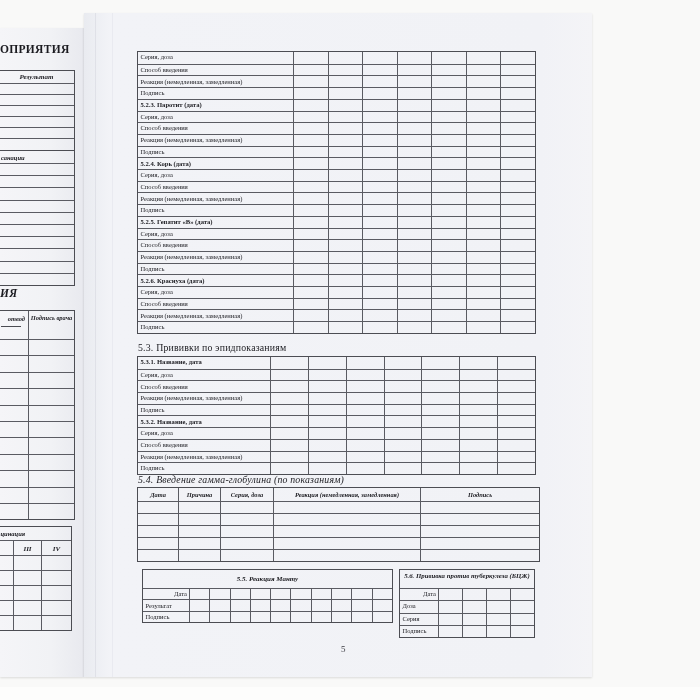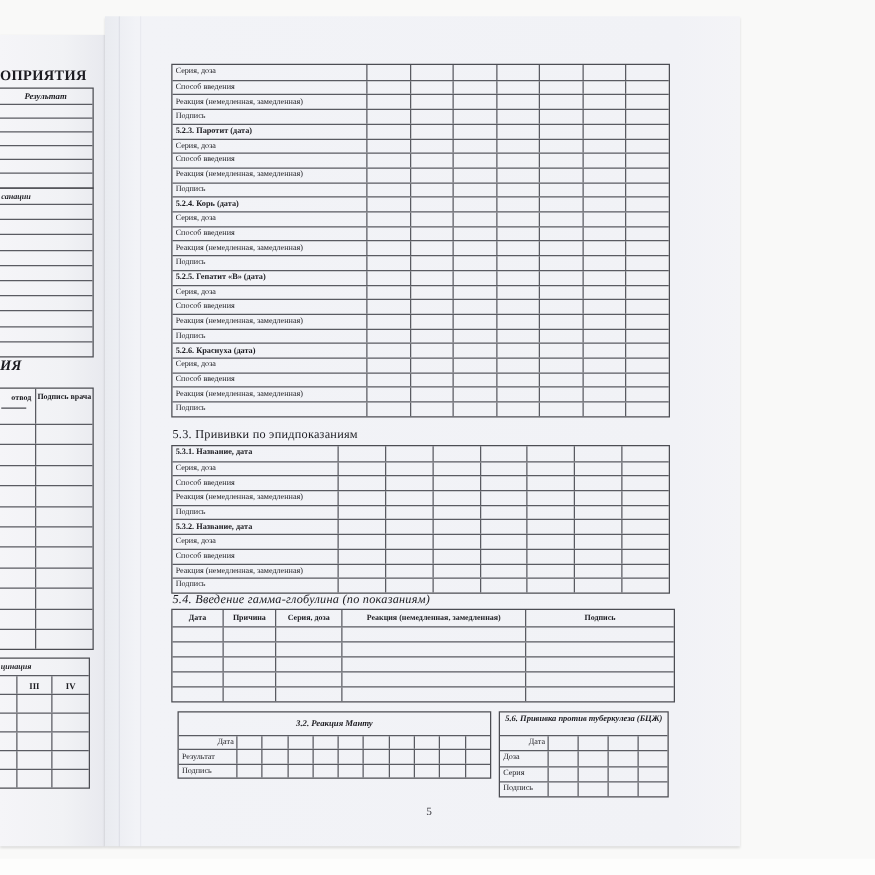--- a/index.html
+++ b/index.html
@@ -27,21 +27,21 @@
   .bstrip { position: absolute; left: 0; top: 687px; width: 700px; height: 13px; background: #fdfdfc; }
 
   
   .tbl { position: absolute; border: 1px solid #4c4d53; background: transparent; }
   .tbl > :not(:first-child) { border-top: 1px solid #5a5b62; }
   .trow { display: grid; }
   .trow > div + div { border-left: 1px solid #5a5b62; }
   .cell { overflow: hidden; }
   .lbl { font-size: 6.5px; line-height: 1.05; padding: 2.2px 0 0 2.5px; white-space: nowrap; }
   .b { font-weight: bold; font-size: 6.6px; }
-  .hd { font-weight: bold; font-size: 6.4px; text-align: center; padding-top: 2.5px; line-height: 1.25; }
+  .hd { font-weight: bold; font-style: italic; font-size: 6.4px; text-align: center; padding-top: 2.5px; line-height: 1.25; }
   .ttitle { font-weight: bold; font-style: italic; font-size: 7px; text-align: center; }
 
   
   .t52 { left: 137px; top: 51px; width: 399px; }
   .t52 .trow { grid-template-columns: 155px repeat(7, 1fr); height: 11.71px; }
 
   .h53, .h54 { position: absolute; font-size: 9.8px; letter-spacing: .2px; }
   .h53 { left: 138px; top: 342px; }
   .h54 { left: 138px; top: 474px; font-style: italic; }
 
@@ -59,21 +59,21 @@
 
   .t56 { left: 399px; top: 569px; width: 136px; }
   .t56 .ttitle { height: 18px; font-size: 6.8px; line-height: 1.3; padding-top: 1.5px; }
   .t56 .trow { grid-template-columns: 38px repeat(4, 1fr); height: 12.3px; }
   .t56 .trow:nth-child(2) .lbl { text-align: right; padding-right: 2px; }
 
   .pnum { position: absolute; left: 341px; top: 644px; font-size: 9px; color: #3a3a40; }
 
   
   .hL1, .hL2 { position: absolute; font-weight: bold; font-size: 11.5px; letter-spacing: .3px; white-space: nowrap; }
-  .hL1 { left: 0; top: 55px; }
+  .hL1 { left: 0; top: 43px; }
   .hL2 { left: 0; top: 287px; font-style: italic; }
 
   .tresult { left: -2px; top: 70px; width: 77px; }
   .tresult .ttitle { height: 12px; padding-top: 2px; }
   .tresult .trow { height: 11.1px; }
 
   .tsan { left: -2px; top: 150px; width: 77px; }
   .tsan .ttitle { height: 12px; text-align: left; padding: 2.5px 0 0 2px; font-size: 6.5px; }
   .tsan .trow { height: 12.2px; }
 
@@ -591,21 +591,21 @@
     </div>
     <div class="trow">
       <div class="cell"></div>
       <div class="cell"></div>
       <div class="cell"></div>
       <div class="cell"></div>
       <div class="cell"></div>
     </div>
   </div>
 <div class="tbl t55">
-    <div class="ttitle">3.2. Реакция Манту</div>
+    <div class="ttitle">5.5. Реакция Манту</div>
     <div class="trow">
       <div class="cell lbl">Дата</div>
       <div class="cell"></div>
       <div class="cell"></div>
       <div class="cell"></div>
       <div class="cell"></div>
       <div class="cell"></div>
       <div class="cell"></div>
       <div class="cell"></div>
       <div class="cell"></div>

